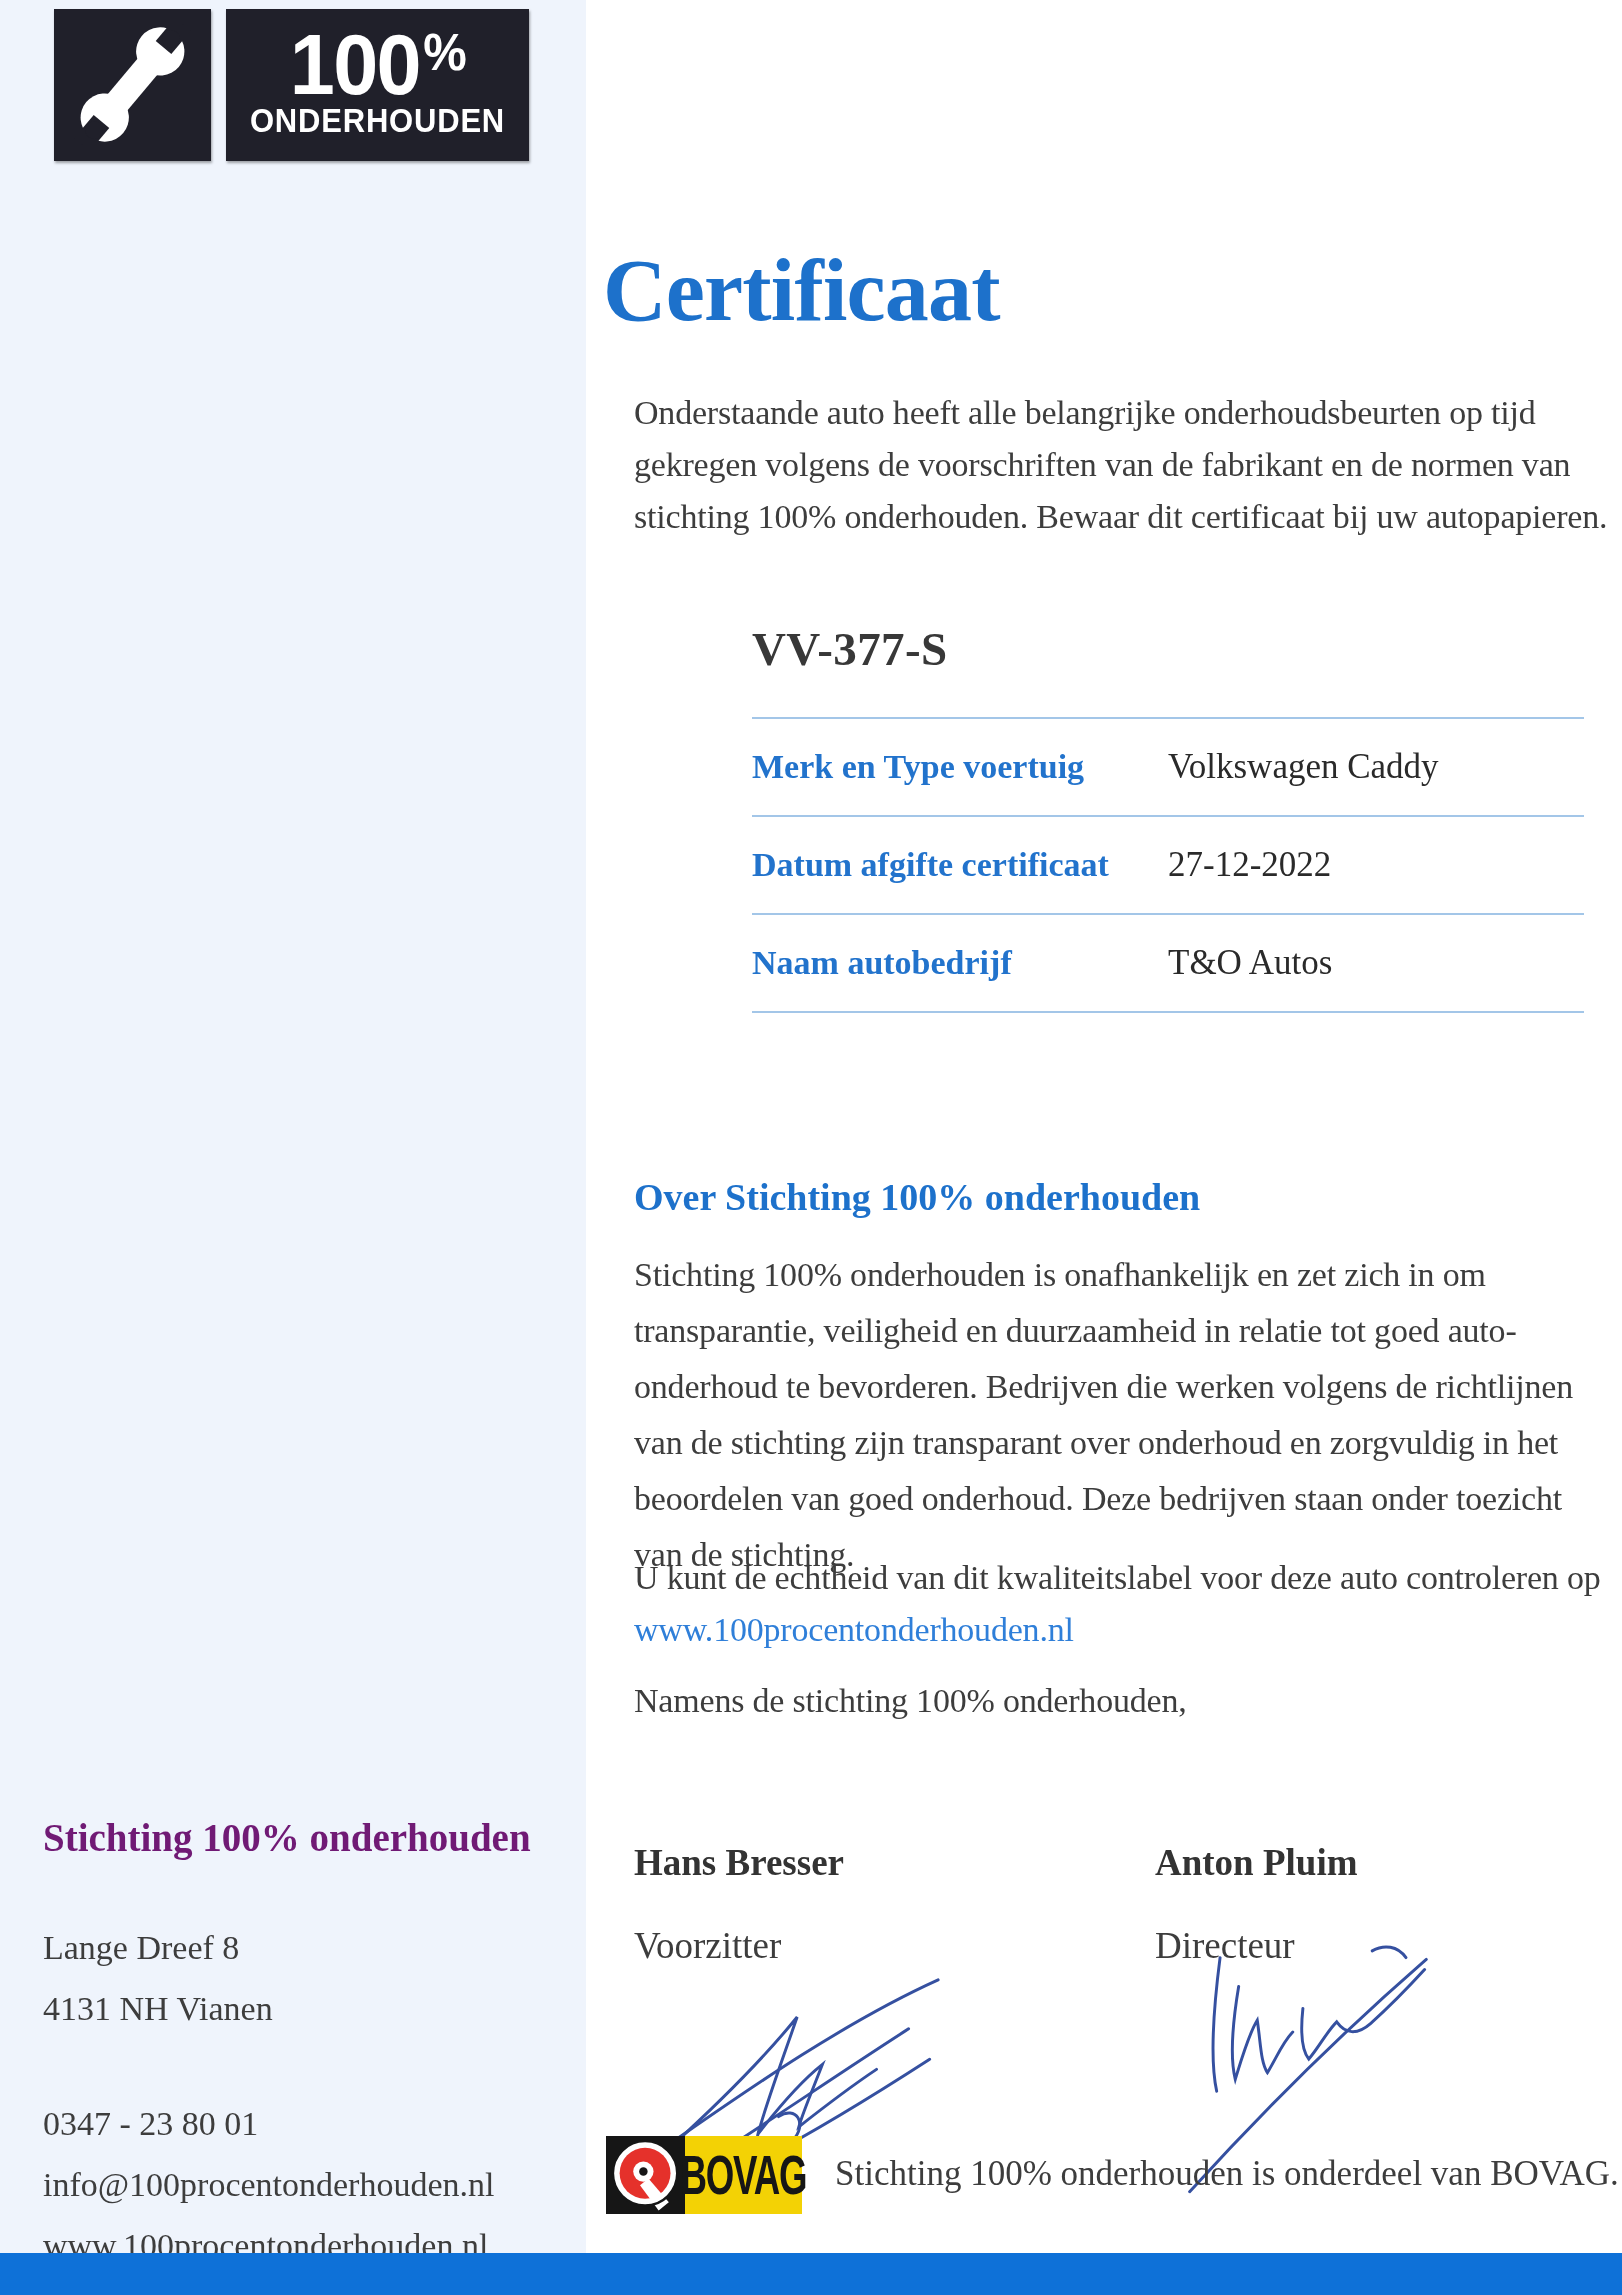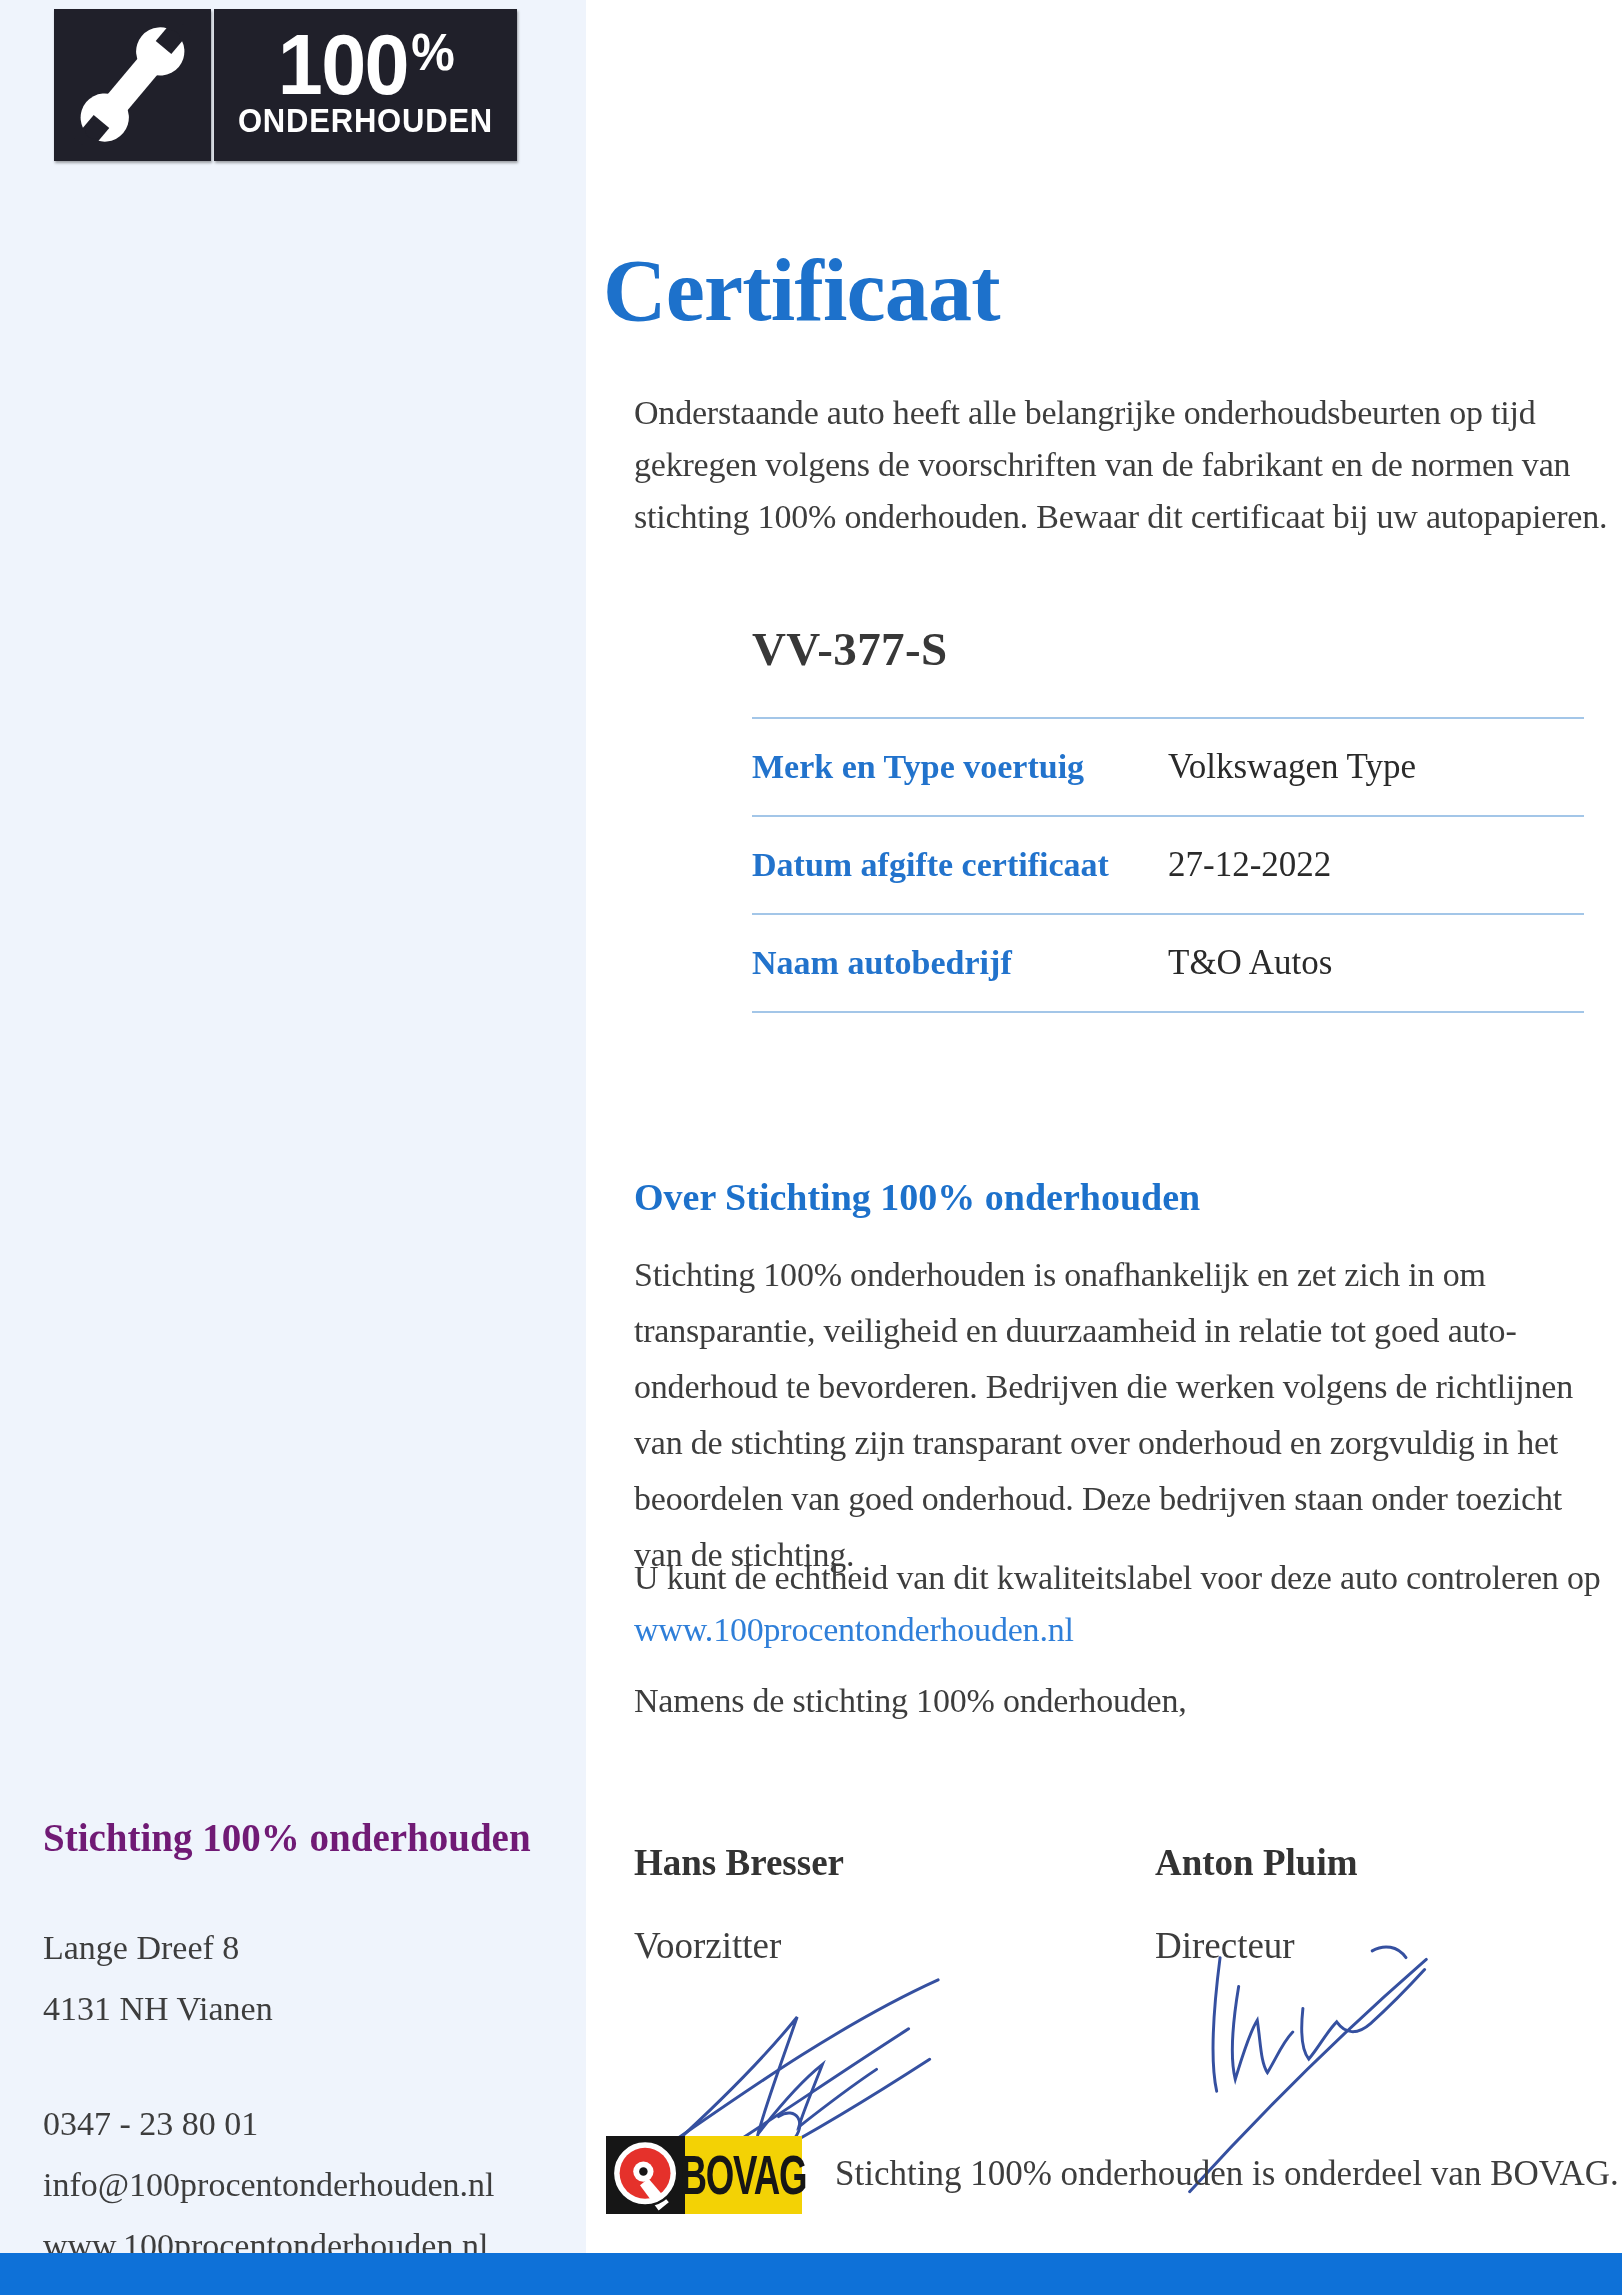--- a/index.html
+++ b/index.html
@@ -10,21 +10,21 @@
     overflow:hidden;
     font-family:"Liberation Serif", serif;
     color:#3d3d3d;
   }
   
   .sidebar{
     position:absolute;left:0;top:0;width:586px;height:2253px;
     background:#eff4fc;
   }
   .logo{
-    position:absolute;left:54px;top:8.5px;height:152px;display:flex;gap:3px;
+    position:absolute;left:54px;top:8.5px;height:152px;display:flex;gap:15px;
   }
   .logo-block{
     background:#20202a;height:152px;display:flex;align-items:center;justify-content:center;
     box-shadow:0.8px 1.7px 2.5px rgba(0,0,0,.35);
   }
   .logo-wrench{width:157px;}
   .logo-textblock{width:303px;flex-direction:column;justify-content:center;}
   .logo-percent{
     font-family:"Liberation Sans",sans-serif;font-weight:bold;color:#fff;
     font-size:81px;line-height:73px;letter-spacing:-1.7px;transform:scaleY(1.05);
@@ -143,21 +143,21 @@
   <div class="title">Certificaat</div>
   <div class="para intro">Onderstaande auto heeft alle belangrijke onderhoudsbeurten op tijd
 gekregen volgens de voorschriften van de fabrikant en de normen van
 stichting 100% onderhouden. Bewaar dit certificaat bij uw autopapieren.</div>
 
   <div class="plate">VV-377-S</div>
 
   <div class="vtable">
     <div class="vrow">
       <div class="vlabel">Merk en Type voertuig</div>
-      <div class="vvalue">Volkswagen Type</div>
+      <div class="vvalue">Volkswagen Caddy</div>
     </div>
     <div class="vrow">
       <div class="vlabel">Datum afgifte certificaat</div>
       <div class="vvalue">27-12-2022</div>
     </div>
     <div class="vrow">
       <div class="vlabel">Naam autobedrijf</div>
       <div class="vvalue">T&amp;O Autos</div>
     </div>
   </div>

